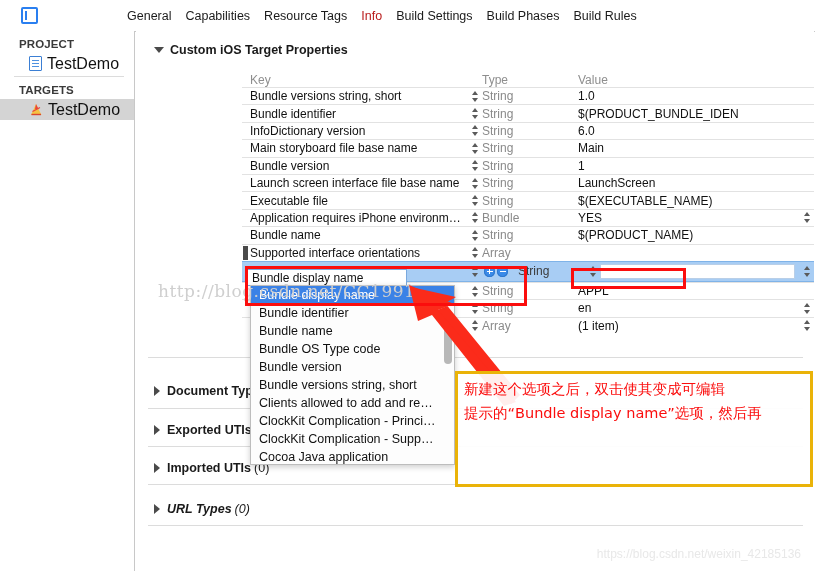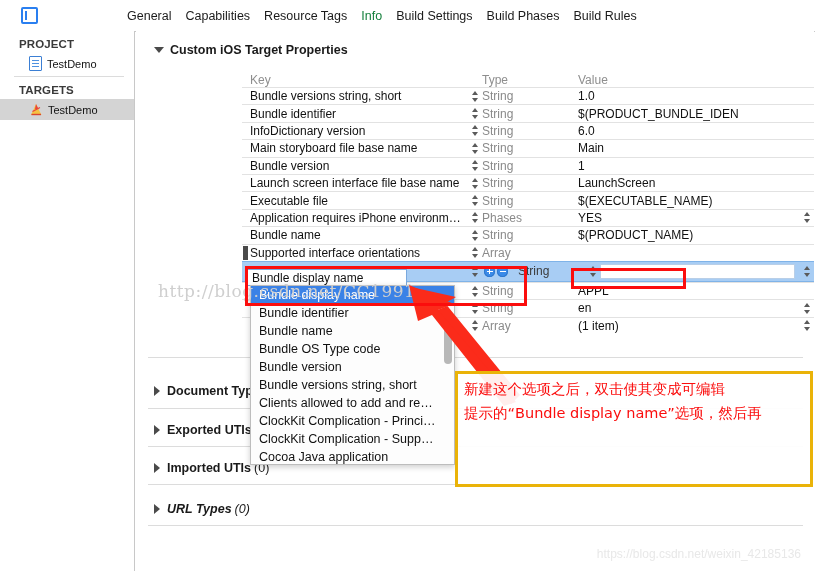--- a/index.html
+++ b/index.html
@@ -29,34 +29,34 @@
   .editor-toggle::before{
     content:"";position:absolute;left:2px;top:2px;width:2px;bottom:2px;
     background:#2a7ff0;
   }
   .tabs{display:flex;align-items:center;flex:1;height:31px;}
   .tab{
     font-size:12.5px;color:#1b1b1b;padding:0 7px;height:31px;
     display:flex;align-items:center;white-space:nowrap;
   }
   .tab.t-general{margin-left:78px;}
-  .tab.active{color:#15803d;}
+  .tab.active{color:#b91c1c;}
 
   
   .sidebar{
     position:absolute;left:0;top:31px;width:135px;height:540px;
     background:#ffffff;border-right:1px solid #c8c8c8;box-sizing:border-box;
   }
   .sb-head{
     font-size:11.5px;font-weight:bold;color:#3a3a3a;
     padding:7px 0 3px 19px;letter-spacing:0.1px;
   }
   .sb-row{
     display:flex;align-items:center;height:21px;padding-left:29px;
-    font-size:11px;color:#111;
+    font-size:16px;color:#111;
   }
   .sb-row.sel{background:#d4d4d4;}
   .sb-sep{height:1px;background:#dcdcdc;margin:2px 10px 0 14px;}
   .icon-proj{
     width:13px;height:15px;margin-right:5px;flex:0 0 auto;position:relative;
     background:#ffffff;border:1px solid #3b7fd4;border-radius:1px;box-sizing:border-box;
   }
   .icon-proj::before{
     content:"";position:absolute;left:2px;top:3px;right:2px;height:1px;
     background:#4f92e0;box-shadow:0 3px 0 #4f92e0,0 6px 0 #4f92e0;
@@ -302,21 +302,21 @@
             <span class="stepper"></span>
           </div>
         <div class="c-type">String</div>
         <div class="c-val">$(EXECUTABLE_NAME)</div>
       </div>
       <div class="prow">
         <div class="c-key">Application requires iPhone environm…</div>
         <div class="c-step">
             <span class="stepper"></span>
           </div>
-        <div class="c-type">Phases</div>
+        <div class="c-type">Bundle</div>
         <div class="c-val">YES</div>
         <div class="val-step">
             <span class="stepper"></span>
           </div>
       </div>
       <div class="prow">
         <div class="c-key">Bundle name</div>
         <div class="c-step">
             <span class="stepper"></span>
           </div>

